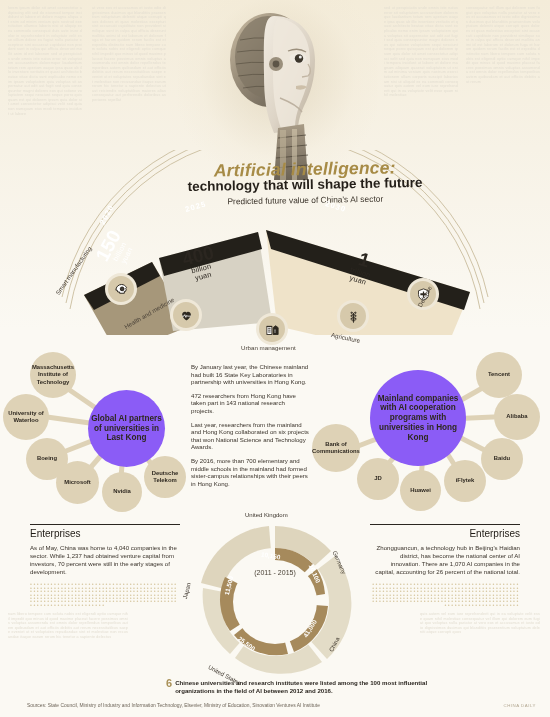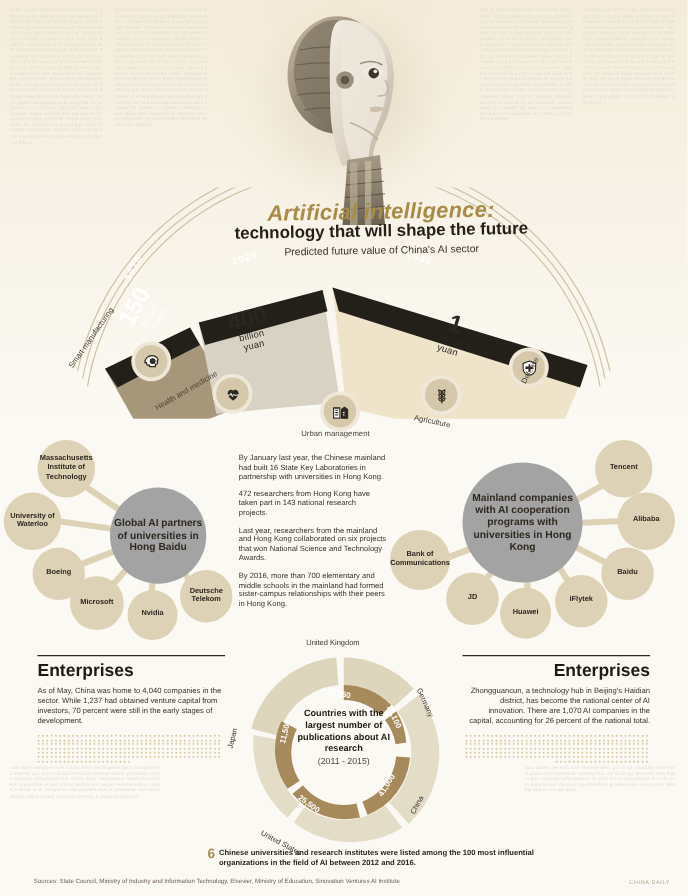--- a/index.html
+++ b/index.html
@@ -47,30 +47,30 @@
   .sector .lbl{position:absolute;font-size:6.2px;color:#4a4238;white-space:nowrap;
      font-weight:500;}
 
   
   .cluster{position:absolute;z-index:4;}
   .cluster svg{position:absolute;left:0;top:0;}
   .bub{position:absolute;border-radius:50%;background:#ded2b6;display:flex;
       align-items:center;justify-content:center;text-align:center;
       font-size:5.9px;font-weight:bold;color:#2e2820;line-height:7.2px;padding:2px;
       box-sizing:border-box;}
-  .bub.hub{background:#a3a3a3;font-size:8.2px;line-height:9.8px;}
+  .bub.hub{background:#8b5cf6;font-size:8.2px;line-height:9.8px;}
 
   
   .mid{position:absolute;left:191px;top:363px;width:118px;z-index:5;}
   .mid h3{margin:0 0 4px 0;font-size:8.9px;line-height:10.4px;font-weight:bold;color:#1f1a14;}
   .mid p{margin:0 0 6px 0;font-size:6.1px;line-height:7.6px;color:#3a332b;}
 
   
   .ent{position:absolute;width:150px;z-index:5;}
-  .ent h4{margin:0;font-size:14px;font-weight:bold;color:#1f1a14;
+  .ent h4{margin:0;font-size:10px;font-weight:normal;color:#1f1a14;
      border-top:1.4px solid #2b2620;padding-top:3px;}
   .ent p{margin:5px 0 0 0;font-size:6.1px;line-height:8.1px;color:#3a332b;}
   .ent-left{left:30px;top:524px;}
   .ent-right{left:370px;top:524px;text-align:right;}
   .dots{margin-top:7px;line-height:3.4px;font-size:5.4px;color:#d8c9a4;
      letter-spacing:1.55px;word-break:break-all;}
 
   
   .donut{position:absolute;left:195px;top:522px;width:160px;height:160px;z-index:5;}
   .donut svg{position:absolute;left:0;top:0;}
@@ -275,21 +275,21 @@
   <svg width="190" height="175" viewBox="0 0 190 175">
     <g stroke="#ded2b6" stroke-width="5" fill="none">
       <line x1="125" y1="80" x2="52" y2="30"></line>
       <line x1="125" y1="80" x2="40" y2="68"></line>
       <line x1="125" y1="80" x2="48" y2="110"></line>
       <line x1="125" y1="80" x2="77" y2="135"></line>
       <line x1="125" y1="80" x2="120" y2="142"></line>
       <line x1="125" y1="80" x2="163" y2="132"></line>
     </g>
   </svg>
-  <div class="bub hub" style="left:88px;top:42px;width:77px;height:77px;">Global AI partners of universities in Hong Baidu</div>
+  <div class="bub hub" style="left:88px;top:42px;width:77px;height:77px;">Global AI partners of universities in Last Kong</div>
   <div class="bub" style="left:30px;top:4px;width:46px;height:46px;">Massachusetts Institute of Technology</div>
   <div class="bub" style="left:3px;top:46px;width:46px;height:46px;">University of Waterloo</div>
   <div class="bub" style="left:26px;top:90px;width:42px;height:42px;">Boeing</div>
   <div class="bub" style="left:56px;top:113px;width:43px;height:43px;">Microsoft</div>
   <div class="bub" style="left:102px;top:124px;width:40px;height:40px;">Nvidia</div>
   <div class="bub" style="left:144px;top:108px;width:42px;height:42px;">Deutsche Telekom</div>
 </div>
 
 <div class="cluster" style="left:348px;top:348px;width:202px;height:175px;">
   <svg width="202" height="175" viewBox="0 0 202 175">
@@ -357,21 +357,20 @@
       <path d="M80 80 L133 84 A54 54 0 0 1 99 130 L80 80 Z" fill="#a68a5c"></path>
 
       <path d="M80 80 L93 132 A54 54 0 0 1 39 113 L80 80 Z" fill="#a68a5c"></path>
 
       <path d="M80 80 L35 109 A54 54 0 0 1 30 55 L80 80 Z" fill="#a68a5c"></path>
       <circle cx="80" cy="80" r="42" fill="#fbf9f3"></circle>
     </g>
   </svg>
 
   <div class="donut-center">
-    <div class="dt">Countries with the largest number of publications about AI research</div>
     <div class="dy">(2011 - 2015)</div>
   </div>
 
   <div class="dval" style="left:66px;top:30px;transform:rotate(9deg);">10,150</div>
   <div class="dval" style="left:110px;top:48px;transform:rotate(66deg);">10,100</div>
   <div class="dval" style="left:105px;top:103px;transform:rotate(-58deg);">41,000</div>
   <div class="dval" style="left:42px;top:118px;transform:rotate(36deg);">25,500</div>
   <div class="dval" style="left:24px;top:60px;transform:rotate(-76deg);">11,500</div>
 
   <div class="dlabel" style="left:50px;top:-10px;">United Kingdom</div>

